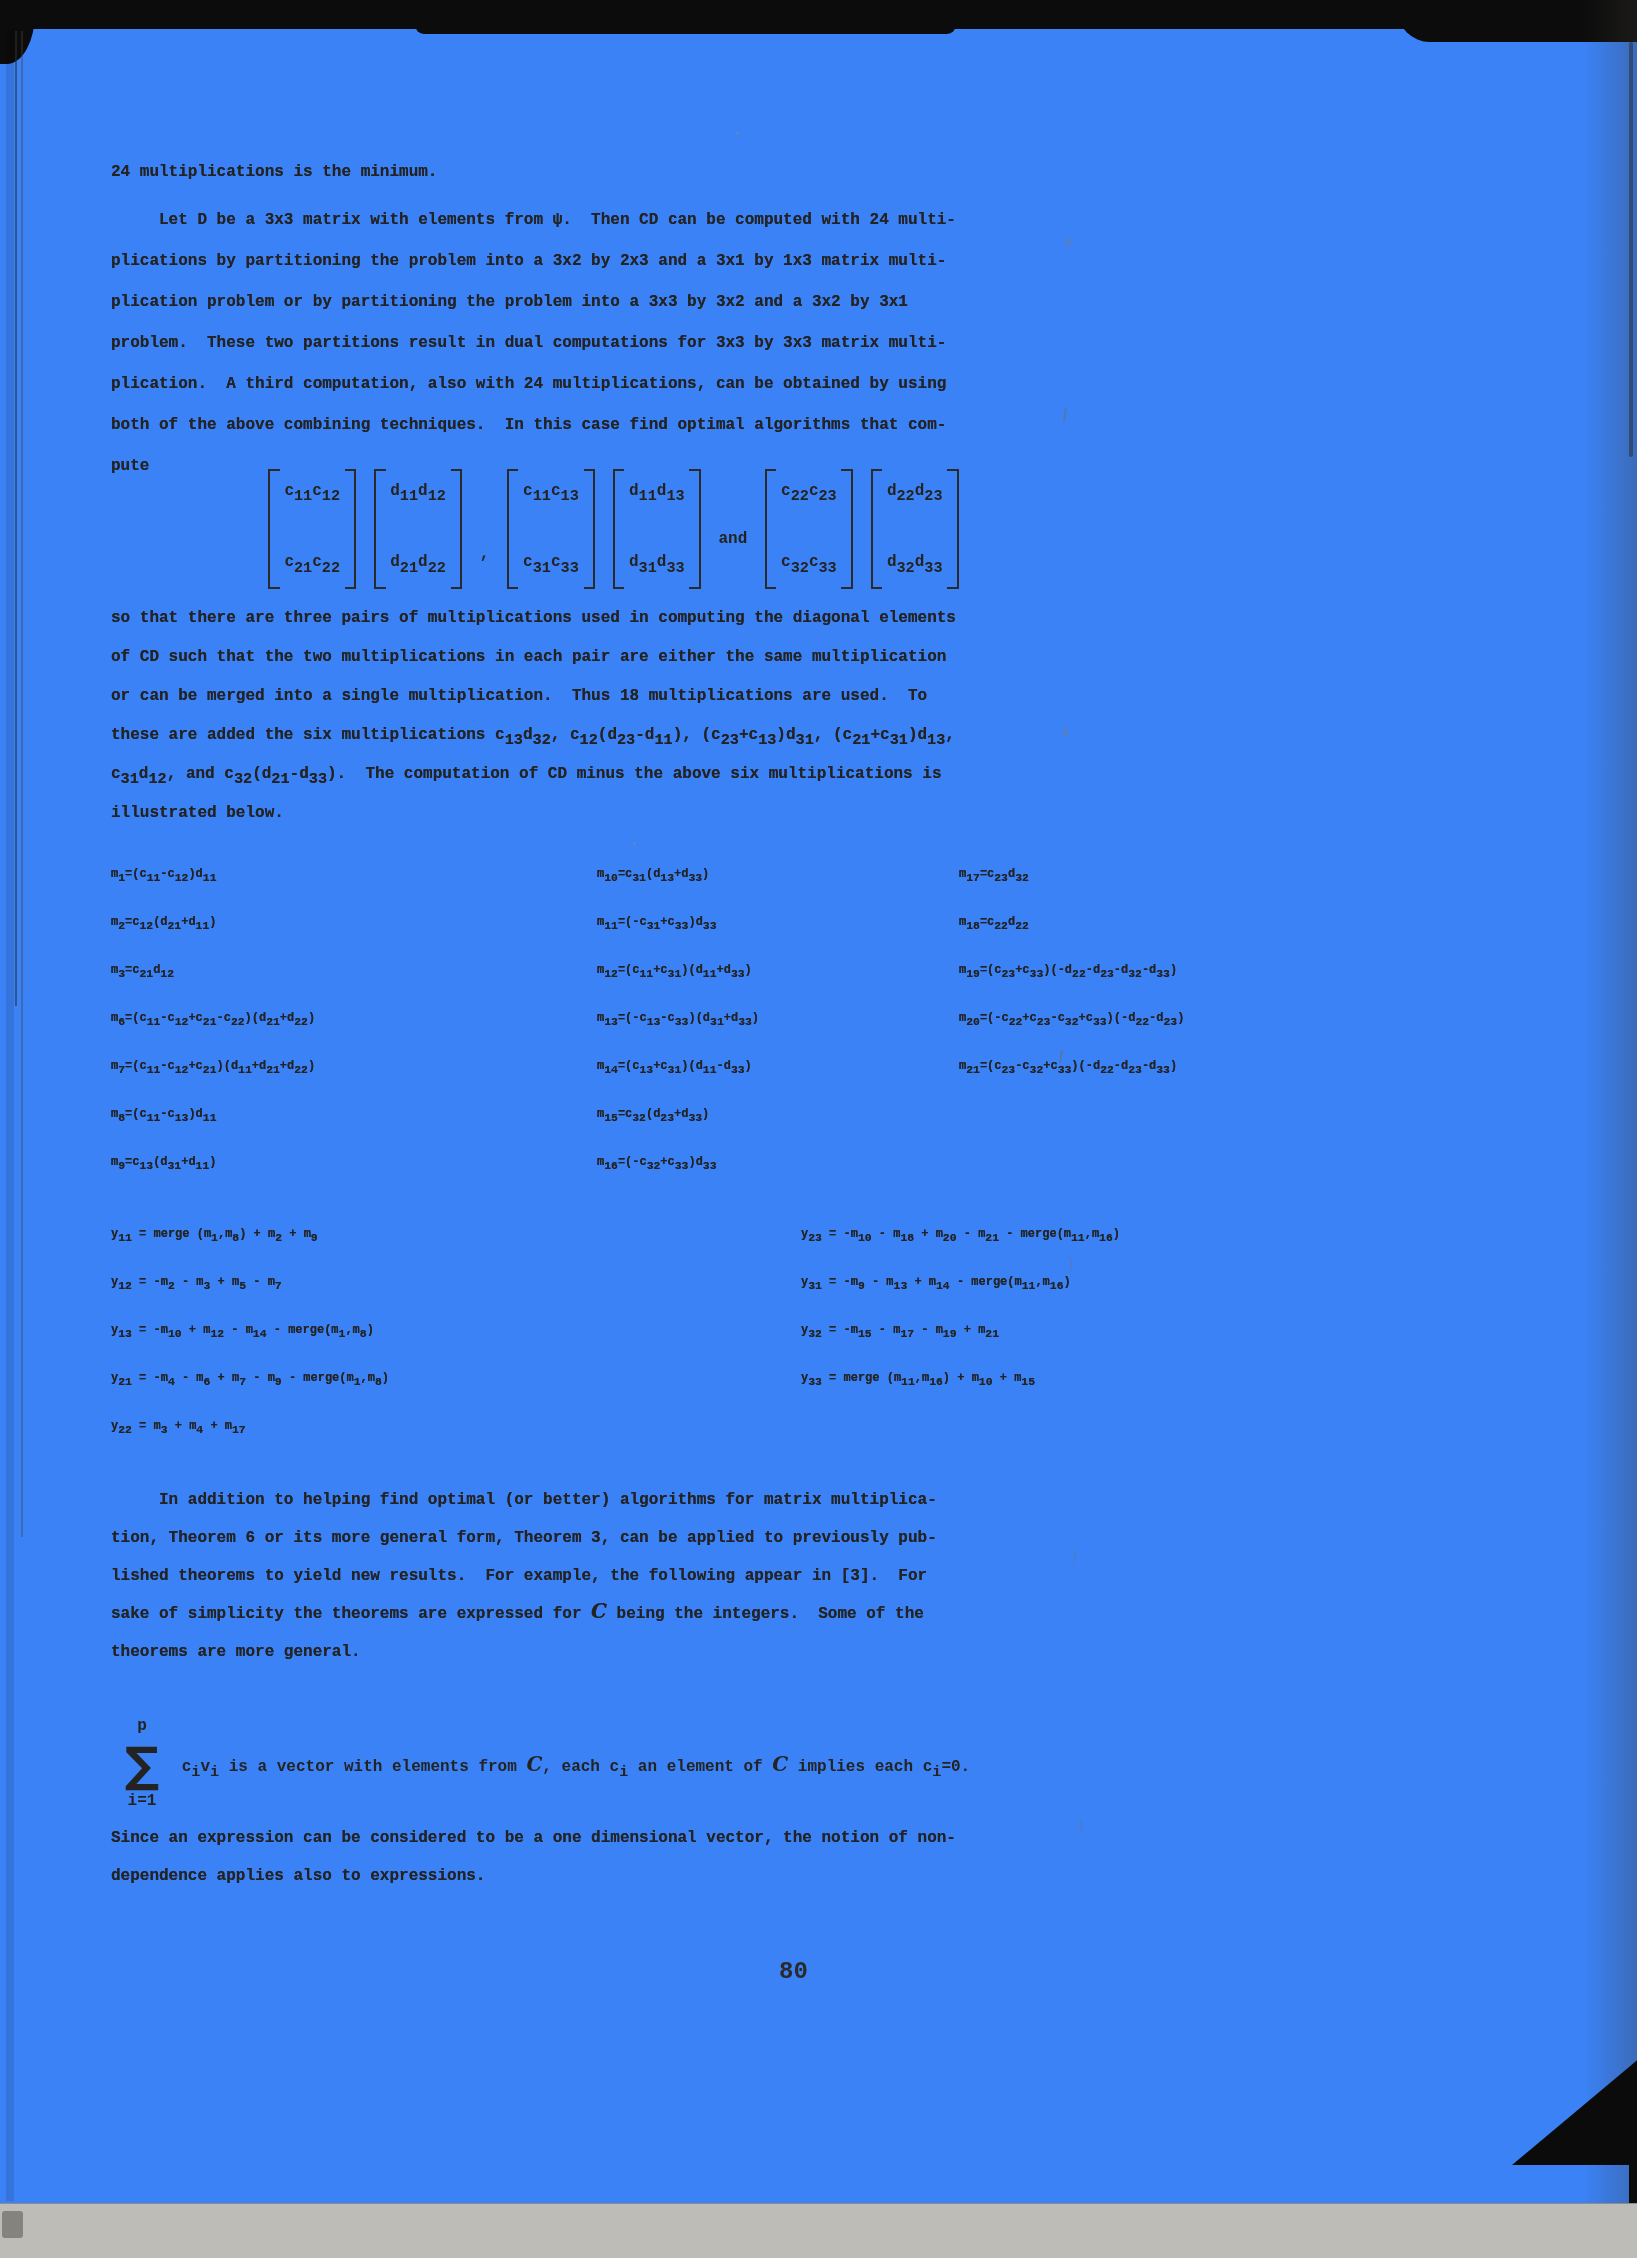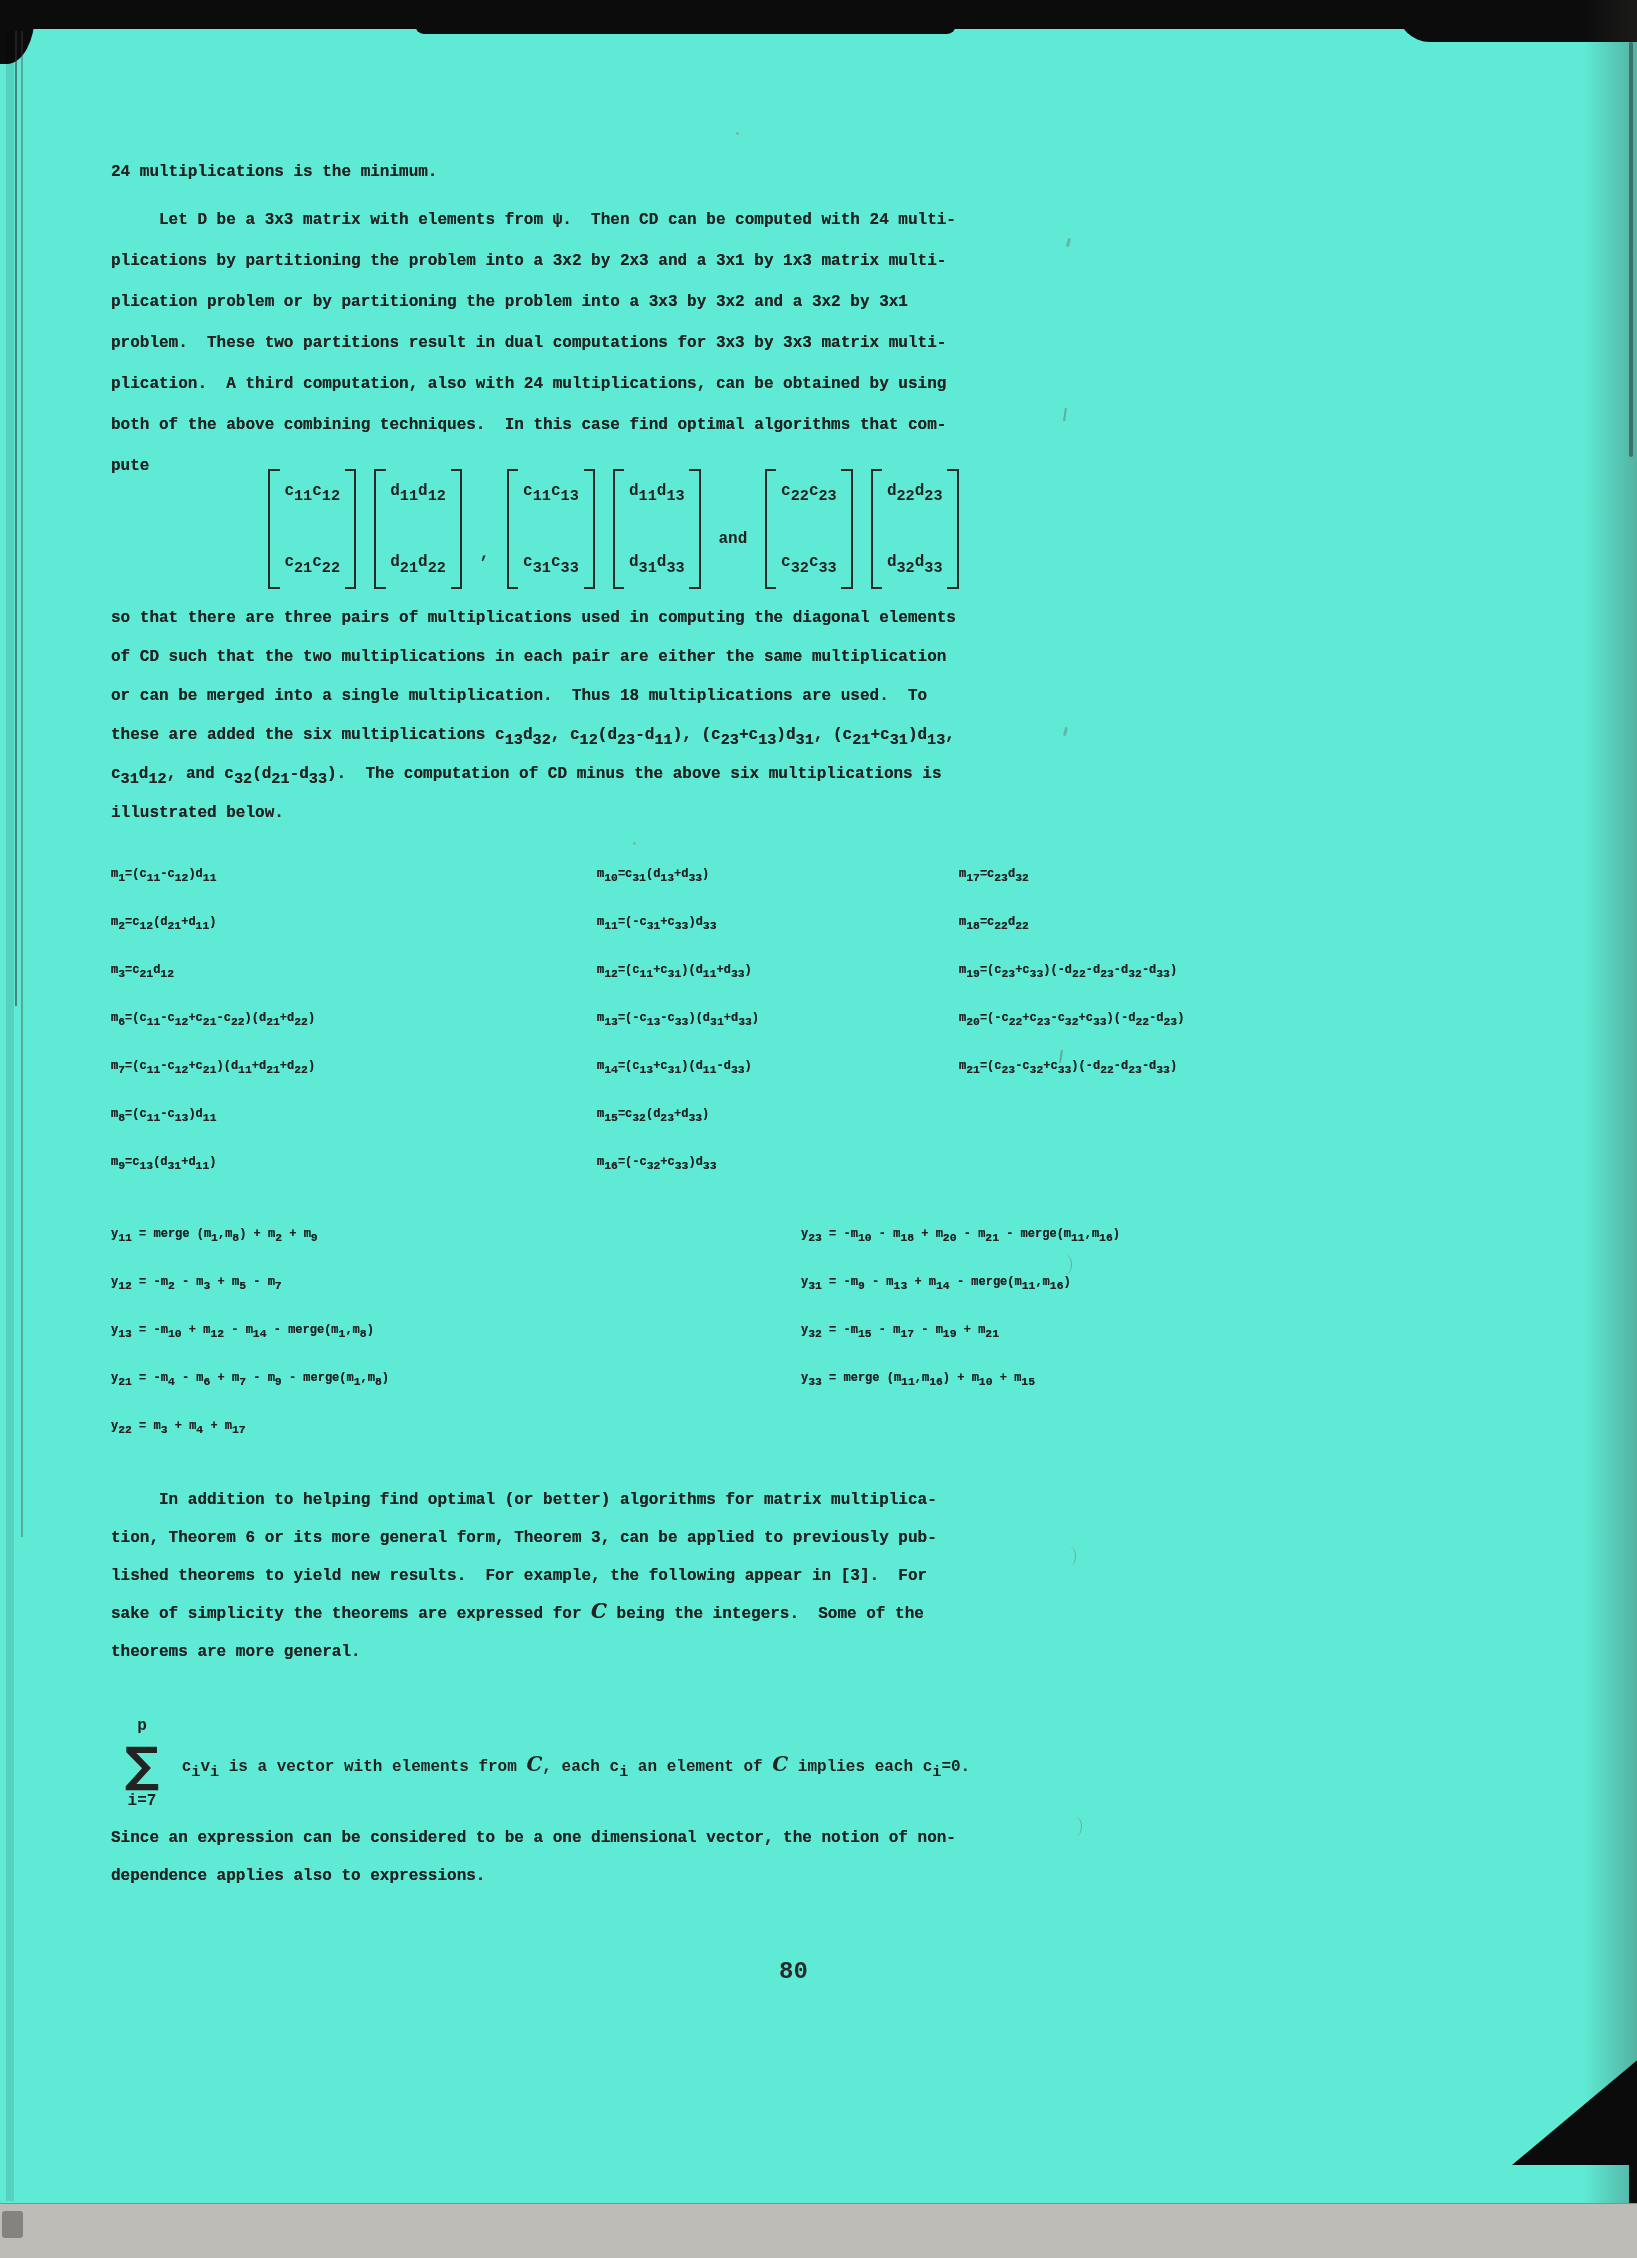--- a/index.html
+++ b/index.html
@@ -6,21 +6,21 @@
   body {
     width:1638px; height:2258px;
     position:relative;
     background:#b6b5b0;
     overflow:hidden;
     font-family:"Liberation Mono","DejaVu Sans Mono",monospace;
   }
   
   .page {
     position:absolute; inset:0;
-    background:#5eead4;
+    background:#3b82f6;
     padding-left:33px;
   }
   
   .art { position:absolute; pointer-events:none; }
   .top-bar       { left:0; top:0; right:0; height:29px; background:#0c0c0c; }
   .top-bar-bump  { left:415px; top:25px; width:541px; height:8.7px; background:#0c0c0c; border-radius:0 0 9.7px 9.7px; }
   .top-right-blob{ right:0; top:0; width:241px; height:42px; background:#0c0c0c; border-bottom-left-radius:33px; }
   .top-left-blob { left:0; top:0; width:35px; height:64px; background:#0c0c0c; border-bottom-right-radius:80%; }
   .spine-line-1  { left:14.5px; top:31px; width:2.9px; height:975px; background:#2f2f2f; opacity:.55; }
   .spine-line-2  { left:21px; top:31px; width:1.9px; height:1506px; background:#444; opacity:.38; }
@@ -186,21 +186,21 @@
 tion, Theorem 6 or its more general form, Theorem 3, can be applied to previously pub-
 lished theorems to yield new results.  For example, the following appear in [3].  For
 sake of simplicity the theorems are expressed for <span class="script">C</span> being the integers.  Some of the
 theorems are more general.</div>
 
 
   <div class="sum-row">
     <div class="sigma-col">
       <span class="sig-top">p</span>
       <span class="sig">∑</span>
-      <span class="sig-bot">i=7</span>
+      <span class="sig-bot">i=1</span>
     </div>
     <div class="sum-text">c<sub>i</sub>v<sub>i</sub> is a vector with elements from <span class="script">C</span>, each c<sub>i</sub> an element of <span class="script">C</span> implies each c<sub>i</sub>=0.</div>
   </div>
 
   <div class="txt lh39" style="left:111px; top:1819px;">Since an expression can be considered to be a one dimensional vector, the notion of non-
 dependence applies also to expressions.</div>
 
   <div class="pageno">80</div>
 </div>
 

